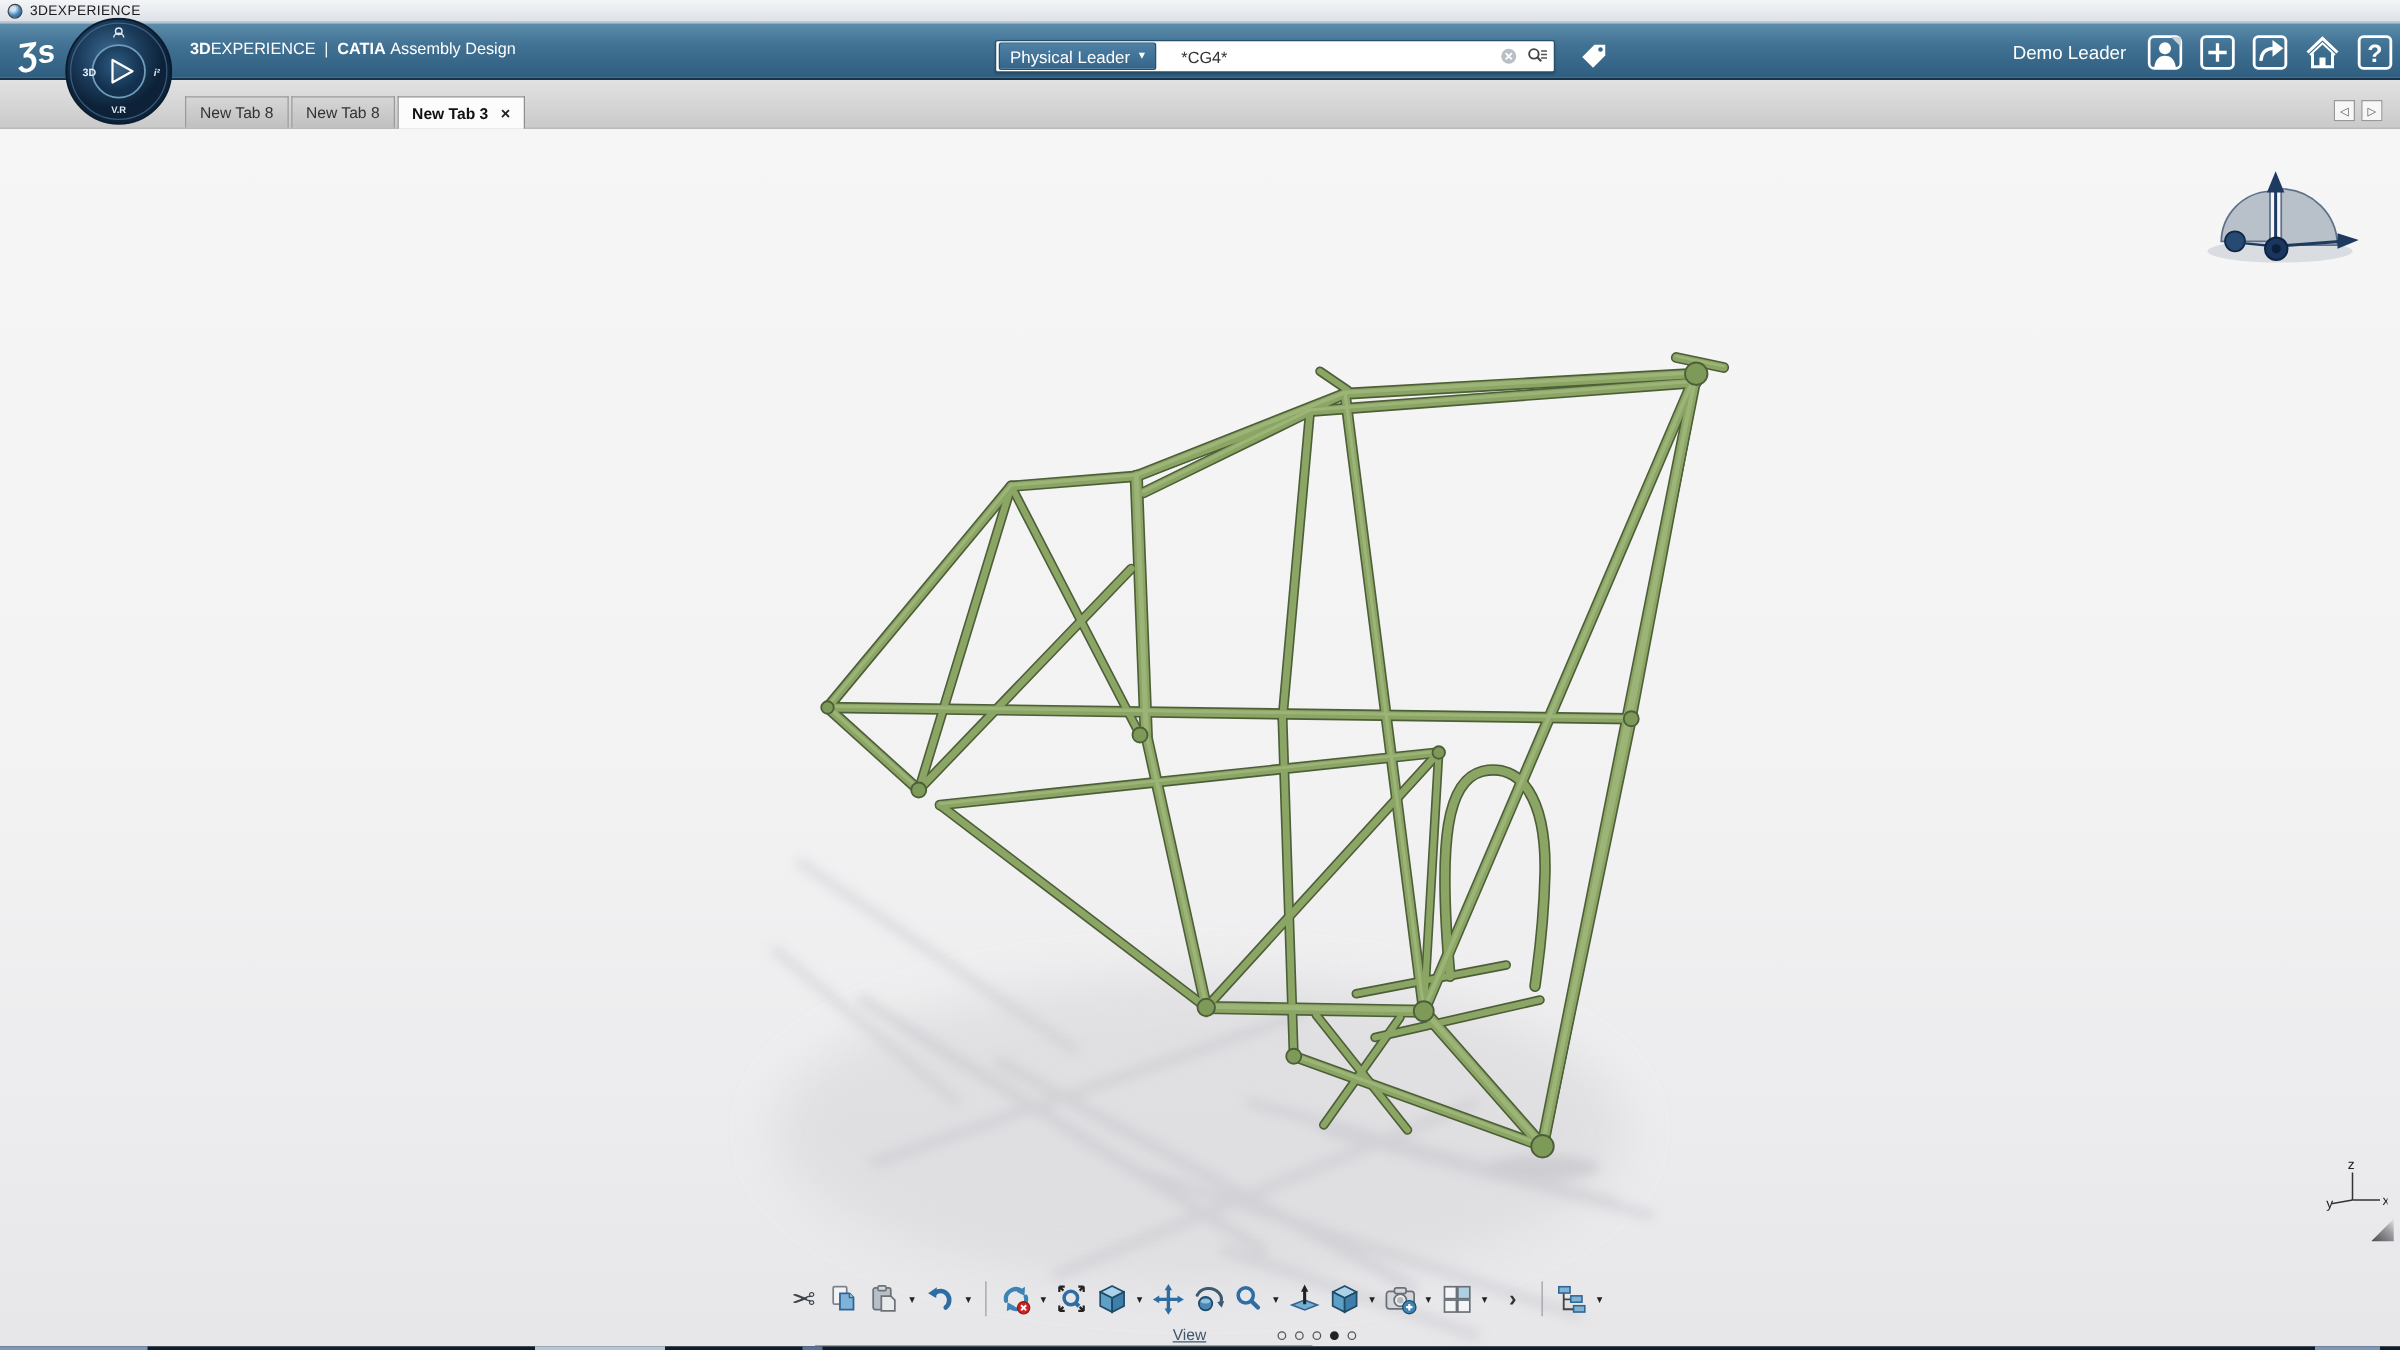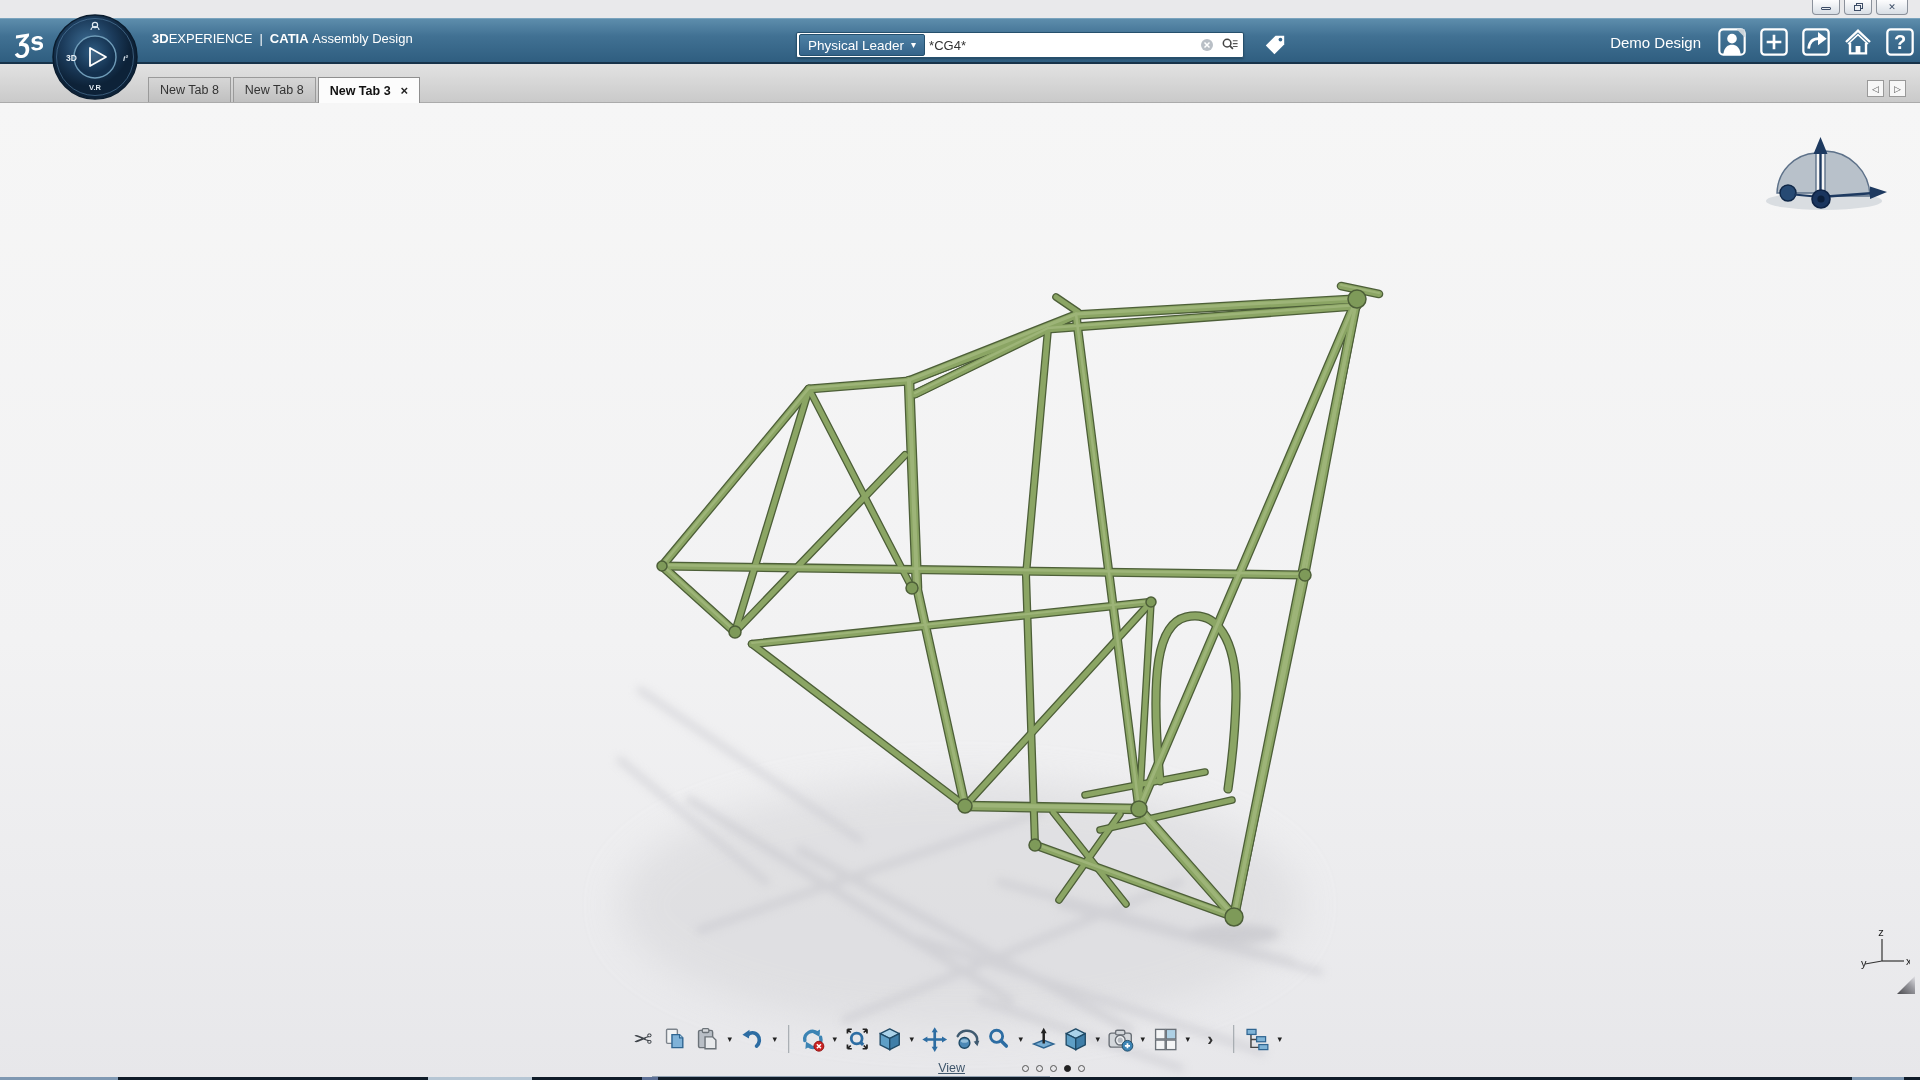--- a/index.html
+++ b/index.html
@@ -39,21 +39,21 @@
   #compassbtn { position:absolute; left:52px; top:14px; width:86px; height:86px; z-index:70; }
 
   
   #searchbox { position:absolute; left:796px; top:13px; width:448px; height:26px;
     background:#fff; border:1px solid #26506d; border-radius:2px;
     display:flex; align-items:center; box-shadow:0 1px 2px rgba(0,0,0,.25); }
   #scopebtn { height:22px; margin-left:2px; padding:0 8px; display:flex; align-items:center; gap:7px;
     background:linear-gradient(#4e81a5,#35648a); border:1px solid #24506e; border-radius:2px;
     color:#fff; font-size:13.5px; }
   #scopebtn .caret { font-size:10px; line-height:10px; }
-  #searchquery { flex:1; margin-left:4px; font-size:13px; color:#333; }
+  #searchquery { flex:1; margin-left:20px; font-size:13px; color:#333; }
   #clearicon { margin-right:6px; display:flex; }
   #advsearchicon { margin-right:4px; display:flex; }
   #tagicon { position:absolute; left:1262px; top:13px; width:26px; height:26px; }
 
   #rightgroup { position:absolute; right:4px; top:5px; height:36px; display:flex; align-items:center; gap:9px; }
   #username { color:#fff; font-size:15px; margin-right:5px; }
   .hicon { width:33px; height:33px; display:flex; align-items:center; justify-content:center; }
 
   
   #tabstrip { position:absolute; top:64px; left:0; right:0; height:39px;
@@ -101,20 +101,24 @@
   .dot { width:7px; height:7px; border-radius:50%; border:1px solid #555; background:transparent; }
   .dot.active { background:#222; border-color:#222; }
   #bottomstrip { position:absolute; left:0; right:0; bottom:0; height:3px; background:#101c29; }
   .bseg { position:absolute; bottom:0; height:3px; }
 </style>
 </head>
 <body>
 
 <div id="app">
 
+  <div id="titlebar">
+    <span id="appicon"></span>
+    <span id="wintitle">3DEXPERIENCE</span>
+  </div>
   <div id="winbtns">
     <div class="winbtn">
         <span class="minglyph"></span>
       </div>
     <div class="winbtn">
         <span class="restglyph">
           <span></span>
           <span></span>
         </span>
       </div>
@@ -153,21 +157,21 @@
     </div>
 
     <span id="tagicon">
       <svg viewBox="0 0 24 24" width="26" height="26">
           <path d="M12.5 3.5 H20.5 V11.5 L11.5 20.5 L3.5 12.5 Z" fill="#fff"></path>
           <circle cx="17" cy="7" r="1.7" fill="#38678c"></circle>
         </svg>
     </span>
 
     <div id="rightgroup">
-      <span id="username">Demo Design</span>
+      <span id="username">Demo Leader</span>
       <span class="hicon">
         <svg viewBox="0 0 24 24" width="32" height="32">
             <rect x="2.5" y="2.5" width="19" height="19" rx="3" fill="none" stroke="#fff" stroke-width="1.6"></rect>
             <path d="M15.5 2.5 L21.5 2.5 L21.5 8.5 Z" fill="#c9d2d9"></path>
             <circle cx="12" cy="9.5" r="3.6" fill="#fff"></circle>
             <path d="M5.5 21 C6.3 15.6 9 14 12 14 C15 14 17.7 15.6 18.5 21 Z" fill="#fff"></path>
           </svg>
       </span>
       <span class="hicon">
         <svg viewBox="0 0 24 24" width="32" height="32">

